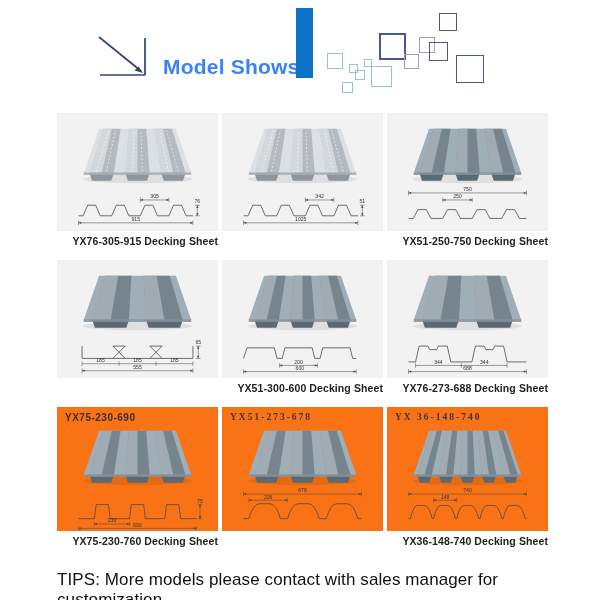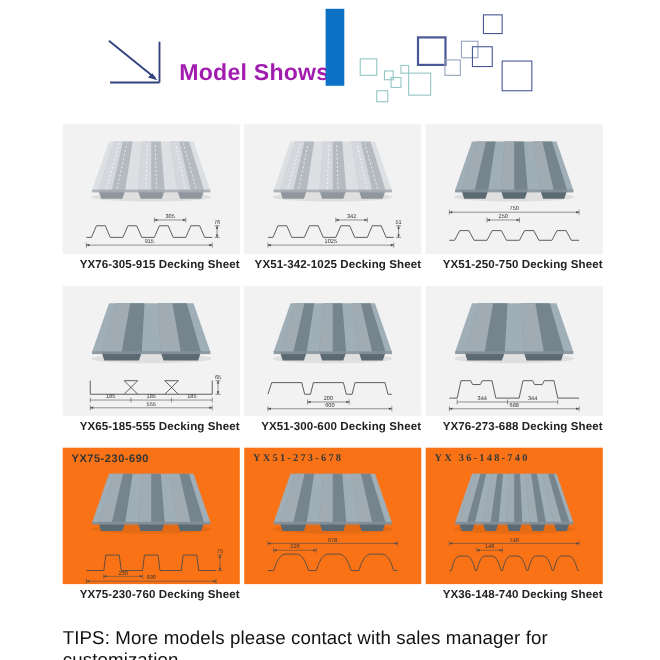--- a/index.html
+++ b/index.html
@@ -49,21 +49,21 @@
 </style>
 </head>
 <body>
 
 <svg class="hdr-icon" viewBox="0 0 54 48">
   <line x1="49" y1="6" x2="49" y2="43" stroke="#33427f" stroke-width="1.7"></line>
   <line x1="4" y1="43" x2="49" y2="43" stroke="#33427f" stroke-width="1.7"></line>
   <line x1="3" y1="5" x2="45" y2="39" stroke="#33427f" stroke-width="1.7"></line>
   <polygon points="47,41 38.5,38.5 42.5,34.5" fill="#33427f"></polygon>
 </svg>
-<div class="hdr-title" style="color: #a21caf;">Model Shows</div>
+<div class="hdr-title" style="color: #3b82f6;">Model Shows</div>
 <div class="hdr-bar" style="background: rgb(13, 114, 198);"></div>
 
 <div class="sq t" style="left: 327px; top: 53px; width: 16px; height: 16px; border-color: rgb(147, 199, 196);"></div>
 <div class="sq t" style="left: 349px; top: 64px; width: 9px; height: 9px; border-color: rgb(147, 199, 196);"></div>
 <div class="sq t" style="left: 355px; top: 70px; width: 10px; height: 10px; border-color: rgb(147, 199, 196);"></div>
 <div class="sq t" style="left: 364px; top: 59px; width: 8px; height: 8px; border-color: rgb(147, 199, 196);"></div>
 <div class="sq t" style="left: 371px; top: 66px; width: 21px; height: 21px; border-color: rgb(147, 199, 196);"></div>
 <div class="sq t" style="left: 342px; top: 82px; width: 11px; height: 11px; border-color: rgb(147, 199, 196);"></div>
 <div class="sq n" style="left: 379px; top: 33px; width: 27px; height: 27px; border-width: 2px; border-color: rgb(74, 87, 150);"></div>
 <div class="sq g" style="left: 404px; top: 54px; width: 15px; height: 15px; border-color: rgb(151, 162, 192);"></div>
@@ -158,21 +158,20 @@
           <line x1="138" y1="40.4" x2="138" y2="45.6" stroke="#4a4a4a" stroke-width="0.6"></line>
           <text x="73" y="41.2" font-size="5.8" fill="#333" text-anchor="middle">1025</text>
           <line x1="143" y1="23" x2="143" y2="35" stroke="#4a4a4a" stroke-width="0.6"></line>
           <polygon points="143,23 141.7,26 144.3,26" fill="#4a4a4a"></polygon>
           <polygon points="143,35 141.7,32 144.3,32" fill="#4a4a4a"></polygon>
           <line x1="140.4" y1="23" x2="145.6" y2="23" stroke="#4a4a4a" stroke-width="0.6"></line>
           <line x1="140.4" y1="35" x2="145.6" y2="35" stroke="#4a4a4a" stroke-width="0.6"></line>
           <text x="143" y="21" font-size="5.8" fill="#333" text-anchor="middle">51</text>
         </svg>
     </div>
-    <figcaption>YX51-342-1025 Decking Sheet</figcaption>
   </figure>
 
   <figure class="card row1">
     <div class="panel">
       <svg class="render" viewBox="0 0 150 82" preserveAspectRatio="xMidYMid meet">
           <ellipse cx="75" cy="75" rx="64" ry="5" fill="#000" opacity="0.08"></ellipse>
           <polygon points="12,68 138,68 120,16 30,16" fill="#a0aeb7"></polygon>
           <polygon points="18.72,68 47.279999999999994,68 55.2,16 34.8,16" fill="#76848e"></polygon>
           <polygon points="18.72,68 33,68 45,16 34.8,16" fill="#c3ccd2" opacity="0.55"></polygon>
           <polygon points="18.72,68 47.279999999999994,68 44.279999999999994,77 21.72,77" fill="#5b6973"></polygon>
@@ -239,21 +238,20 @@
           <line x1="138" y1="41.4" x2="138" y2="46.6" stroke="#4a4a4a" stroke-width="0.6"></line>
           <text x="75" y="42.2" font-size="5.8" fill="#333" text-anchor="middle">555</text>
           <line x1="144" y1="16" x2="144" y2="30" stroke="#4a4a4a" stroke-width="0.6"></line>
           <polygon points="144,16 142.7,19 145.3,19" fill="#4a4a4a"></polygon>
           <polygon points="144,30 142.7,27 145.3,27" fill="#4a4a4a"></polygon>
           <line x1="141.4" y1="16" x2="146.6" y2="16" stroke="#4a4a4a" stroke-width="0.6"></line>
           <line x1="141.4" y1="30" x2="146.6" y2="30" stroke="#4a4a4a" stroke-width="0.6"></line>
           <text x="144" y="14" font-size="5.8" fill="#333" text-anchor="middle">65</text>
         </svg>
     </div>
-    <figcaption>YX65-185-555 Decking Sheet</figcaption>
   </figure>
 
   <figure class="card row2">
     <div class="panel">
       <svg class="render" viewBox="0 0 150 82" preserveAspectRatio="xMidYMid meet">
           <ellipse cx="75" cy="75" rx="64" ry="5" fill="#000" opacity="0.08"></ellipse>
           <polygon points="12,68 138,68 120,16 30,16" fill="#a0aeb7"></polygon>
           <polygon points="18.72,68 47.279999999999994,68 55.2,16 34.8,16" fill="#76848e"></polygon>
           <polygon points="18.72,68 33,68 45,16 34.8,16" fill="#c3ccd2" opacity="0.55"></polygon>
           <polygon points="18.72,68 47.279999999999994,68 44.279999999999994,77 21.72,77" fill="#5b6973"></polygon>

